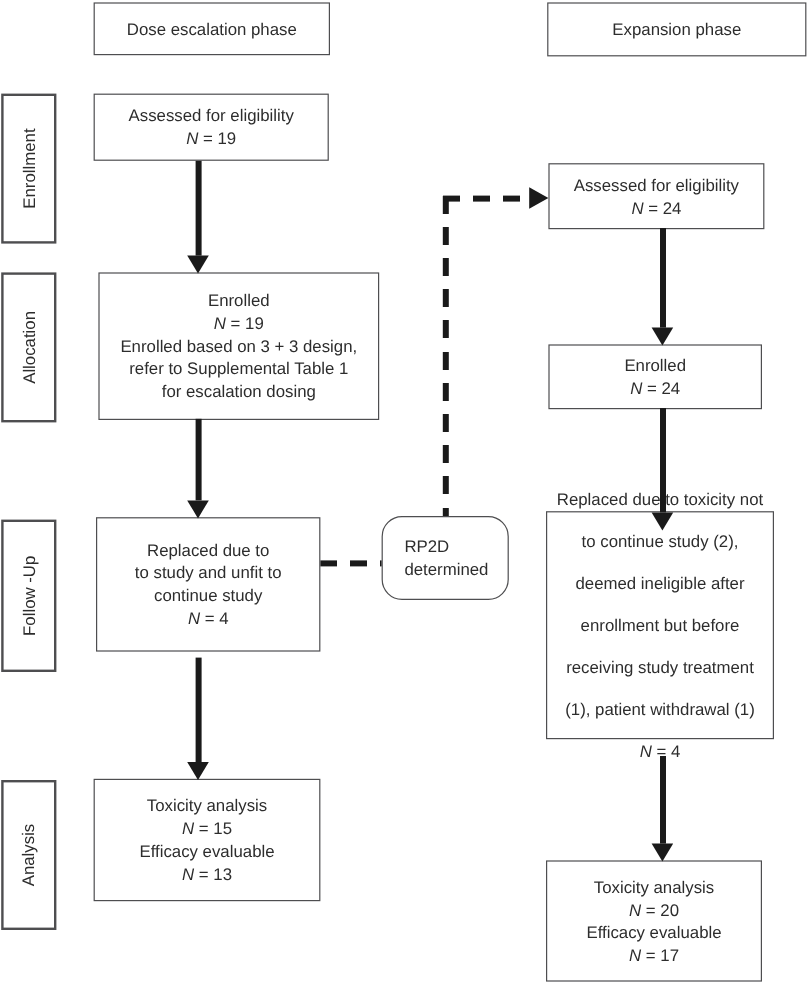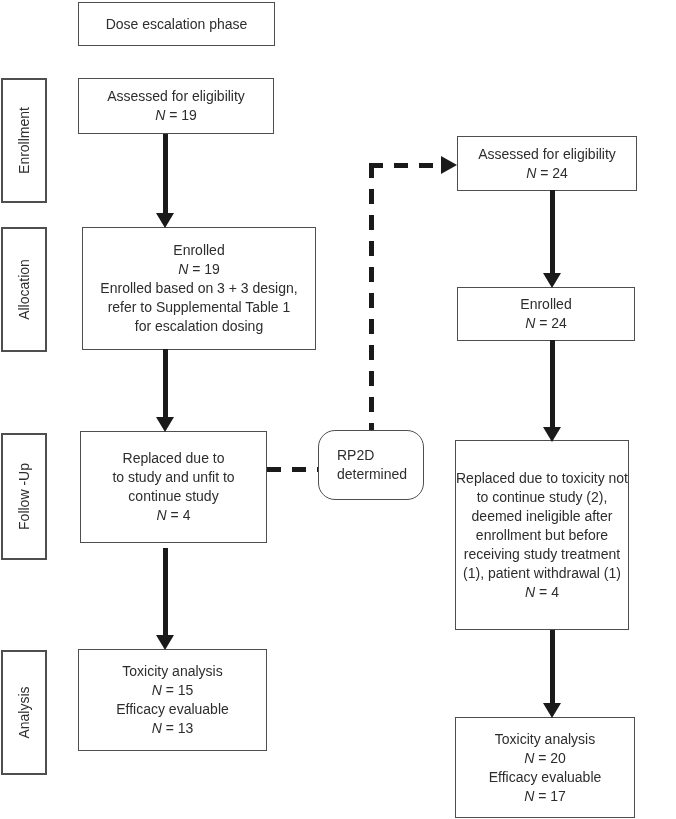--- a/index.html
+++ b/index.html
@@ -84,20 +84,23 @@
   i{font-style:italic;}
 </style>
 </head>
 <body>
 
 <div class="canvas">
 
   <div class="box header" style="left:78px;top:2px;width:197px;height:44px;">
     <div class="line">Dose escalation phase</div>
   </div>
+  <div class="box header" style="left:456px;top:2px;width:216px;height:45px;">
+    <div class="line">Expansion phase</div>
+  </div>
 
   <div class="box stage" style="left:1px;top:78px;width:46px;height:125px;">
     <span class="rot">Enrollment</span>
   </div>
   <div class="box stage" style="left:1px;top:227px;width:46px;height:125px;">
     <span class="rot">Allocation</span>
   </div>
   <div class="box stage" style="left:1px;top:433px;width:46px;height:127px;">
     <span class="rot">Follow -Up</span>
   </div>
@@ -135,21 +138,21 @@
     </div>
 
   <div class="box" style="left:457px;top:136px;width:180px;height:55px;">
       <div class="line">Assessed for eligibility</div>
       <div class="line"><i>N</i> = 24</div>
     </div>
   <div class="box" style="left:457px;top:287px;width:178px;height:54px;">
       <div class="line">Enrolled</div>
       <div class="line"><i>N</i> = 24</div>
     </div>
-  <div class="box" style="left:455px;top:440px;width:174px;height:190px;">
+  <div class="box" style="left:455px;top:426px;width:190px;height:190px;gap:16px;">
       <div class="line">Replaced due to toxicity not</div>
       <div class="line">to continue study (2),</div>
       <div class="line">deemed ineligible after</div>
       <div class="line">enrollment but before</div>
       <div class="line">receiving study treatment</div>
       <div class="line">(1), patient withdrawal (1)</div>
       <div class="line"><i>N</i> = 4</div>
     </div>
   <div class="box" style="left:455px;top:717px;width:180px;height:101px;">
       <div class="line">Toxicity analysis</div>

